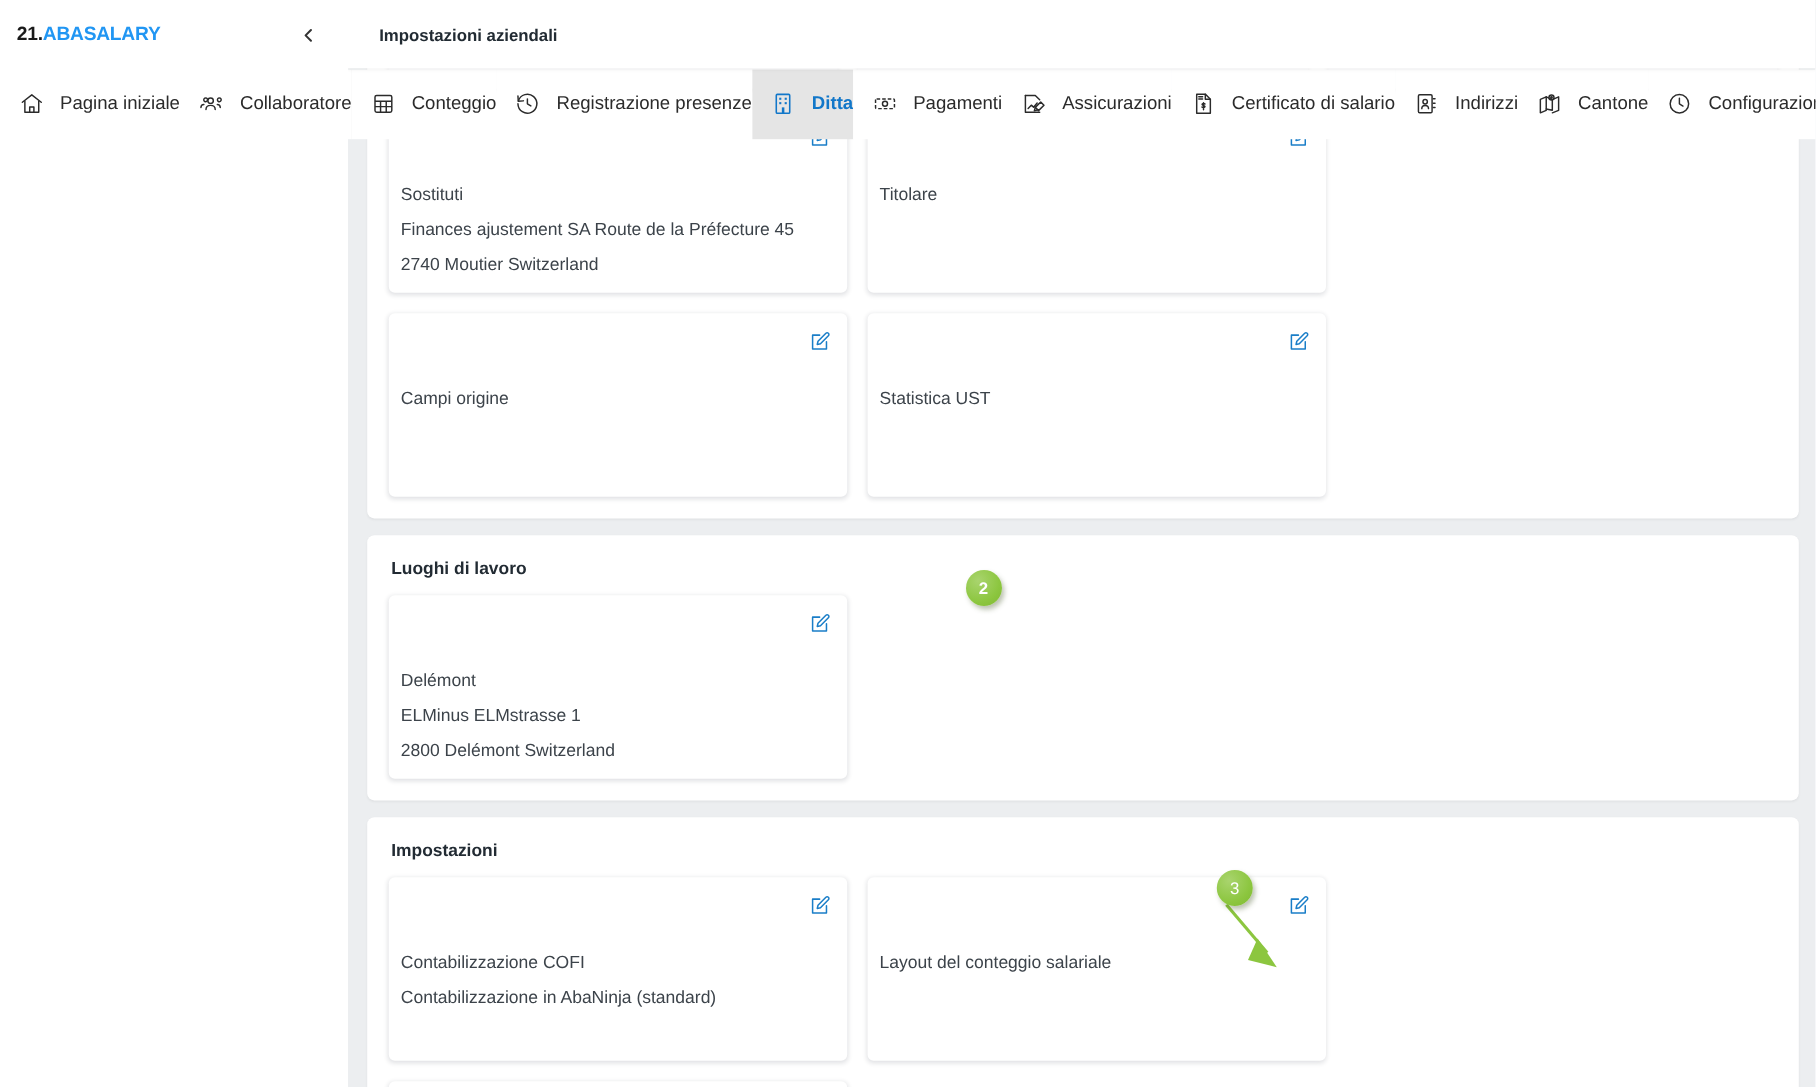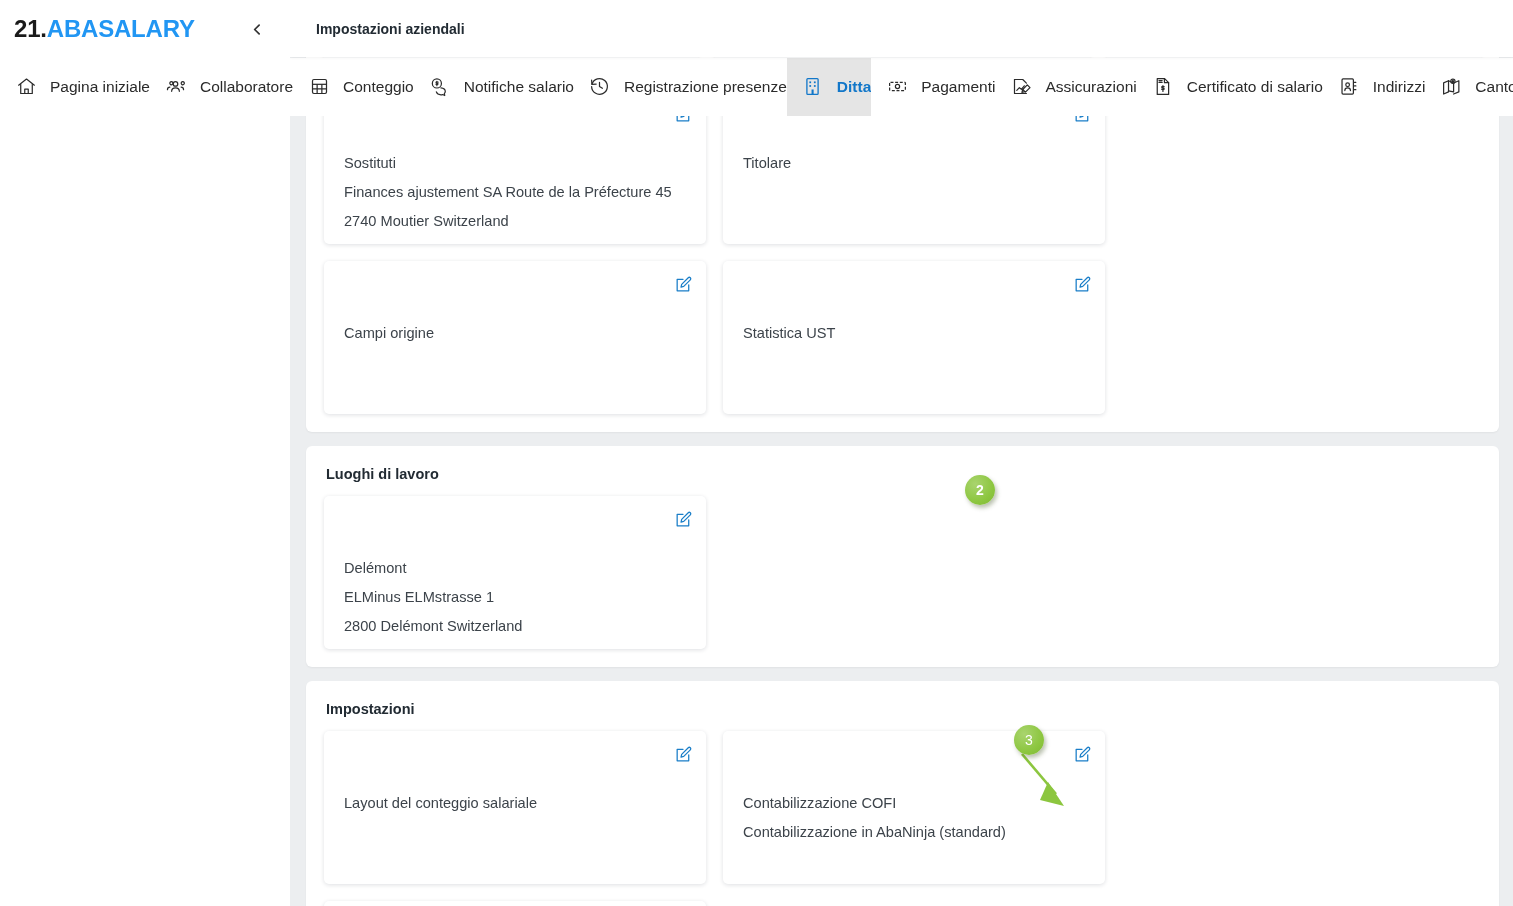--- a/index.html
+++ b/index.html
@@ -19,21 +19,21 @@
     position: relative;
     z-index: 5;
   }
   .brand-row {
     height: 58px;
     display: flex; align-items: center;
     padding-left: 14px;
     position: relative;
   }
   .brand {
-    font-size: 24px; font-weight: bold;
+    font-size: 16px; font-weight: bold;
     letter-spacing: -0.2px;
     white-space: nowrap;
   }
   .brand .b-dark { color: #1a1a1a; }
   .brand .b-blue { color: #2196f3; }
   .collapse-btn {
     position: absolute; left: 243px; top: 15px;
     width: 28px; height: 28px;
     display: flex; align-items: center; justify-content: center;
     color: #333; cursor: pointer;
@@ -121,21 +121,21 @@
     position: relative;
     padding: 10px 12px 10px 10px;
   }
   .card .card-action {
     position: absolute; top: 12px; right: 12px;
     width: 22px; height: 22px;
     color: #1a7ec8; cursor: pointer;
     display: flex; align-items: center; justify-content: center;
   }
   .card-body {
-    position: absolute; left: 20px; top: 58px; right: 14px;
+    position: absolute; left: 10px; top: 58px; right: 14px;
   }
   .card-line {
     font-size: 14.6px; color: #3c434a;
     line-height: 29px;
     white-space: nowrap;
   }
 
   
   .partial-row {
     display: flex; gap: 17px;
@@ -199,30 +199,20 @@
         <span class="ico">
             <svg width="21" height="21" viewBox="0 0 24 24" fill="none" stroke="currentColor" stroke-width="1.4" stroke-linejoin="round">
               <rect x="4" y="4" width="16" height="16" rx="1.6"></rect>
               <path d="M4 9.5h16"></path>
               <path d="M9.3 9.5V20M14.7 9.5V20M4 14.7h16"></path>
             </svg>
           </span>
         <span class="lbl">Conteggio</span>
       </div>
 
-      <div class="nav-item">
-        <span class="ico">
-            <svg width="21" height="21" viewBox="0 0 24 24" fill="none" stroke="currentColor" stroke-width="1.4" stroke-linecap="round" stroke-linejoin="round">
-              <circle cx="9" cy="8.5" r="5.2"></circle>
-              <path d="M9 6v5M10.4 7.1c-.4-.5-2.2-.7-2.4.3s2.2.7 2.4 1.7c-.2 1-2 .9-2.5.3"></path>
-              <path d="M13.6 13.6c2.9.3 5 2.1 5 4.2 0 .9-.4 1.7-1.1 2.4l.5 2.1-2.4-1.1c-.6.2-1.3.3-2 .3-2.5 0-4.6-1.4-5.2-3.3"></path>
-            </svg>
-          </span>
-        <span class="lbl">Notifiche salario</span>
-      </div>
 
       <div class="nav-item">
         <span class="ico">
             <svg width="21" height="21" viewBox="0 0 24 24" fill="none" stroke="currentColor" stroke-width="1.4" stroke-linecap="round" stroke-linejoin="round">
               <path d="M3.4 9.3A9 9 0 1 1 3 12"></path>
               <polyline points="3,4.6 3.3,9.5 8.2,9.2"></polyline>
               <path d="M12 7.3V12l3.3 2"></path>
             </svg>
           </span>
         <span class="lbl">Registrazione presenze</span>
@@ -422,34 +412,34 @@
         <div class="card-grid">
 
           <div class="card">
             <div class="card-action">
               <svg width="19" height="19" viewBox="0 0 24 24" fill="none" stroke="currentColor" stroke-width="1.6" stroke-linecap="round" stroke-linejoin="round">
                   <path d="M18.6 12.4V20H4V5.4h7.4"></path>
                   <path d="M20.6 3.4a1.9 1.9 0 0 1 0 2.7l-8.3 8.3-3.4.8.8-3.4 8.3-8.3a1.9 1.9 0 0 1 2.6-.1z"></path>
                 </svg>
             </div>
             <div class="card-body">
-              <div class="card-line">Layout del conteggio salariale</div>
-            </div>
-          </div>
-
-          <div class="card">
-            <div class="card-action">
-              <svg width="19" height="19" viewBox="0 0 24 24" fill="none" stroke="currentColor" stroke-width="1.6" stroke-linecap="round" stroke-linejoin="round">
-                  <path d="M18.6 12.4V20H4V5.4h7.4"></path>
-                  <path d="M20.6 3.4a1.9 1.9 0 0 1 0 2.7l-8.3 8.3-3.4.8.8-3.4 8.3-8.3a1.9 1.9 0 0 1 2.6-.1z"></path>
-                </svg>
-            </div>
-            <div class="card-body">
               <div class="card-line">Contabilizzazione COFI</div>
               <div class="card-line">Contabilizzazione in AbaNinja (standard)</div>
+            </div>
+          </div>
+
+          <div class="card">
+            <div class="card-action">
+              <svg width="19" height="19" viewBox="0 0 24 24" fill="none" stroke="currentColor" stroke-width="1.6" stroke-linecap="round" stroke-linejoin="round">
+                  <path d="M18.6 12.4V20H4V5.4h7.4"></path>
+                  <path d="M20.6 3.4a1.9 1.9 0 0 1 0 2.7l-8.3 8.3-3.4.8.8-3.4 8.3-8.3a1.9 1.9 0 0 1 2.6-.1z"></path>
+                </svg>
+            </div>
+            <div class="card-body">
+              <div class="card-line">Layout del conteggio salariale</div>
             </div>
           </div>
 
           <div class="card">
             
             
             
           </div>
 
         </div>

